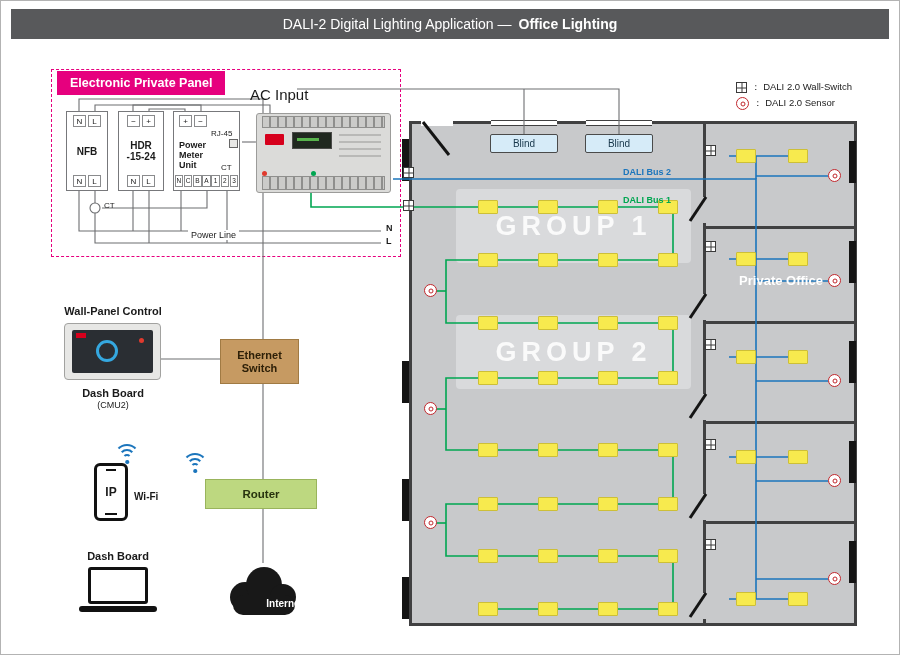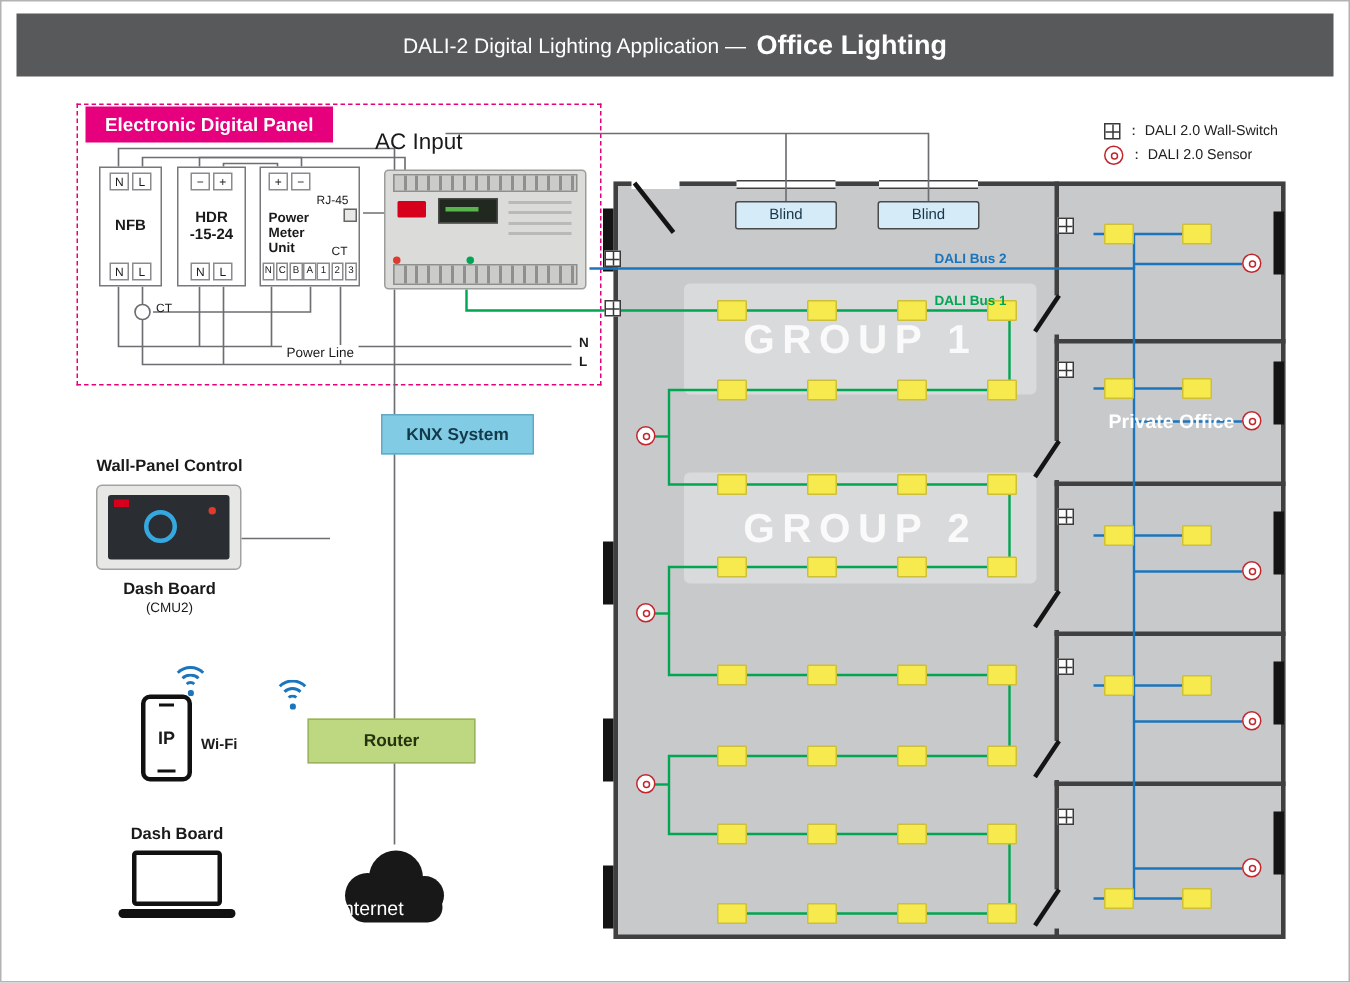--- a/index.html
+++ b/index.html
@@ -1,24 +1,24 @@
 <!DOCTYPE html>
 <html><head>
 <meta charset="utf-8">
 <style>
   body{margin:0;background:#fff}
   #canvas{position:relative;width:900px;height:655px;background:#fff;border:1px solid #b3b3b3;
     font-family:"Liberation Sans","DejaVu Sans",sans-serif;overflow:hidden;box-sizing:border-box;color:#1a1a1a}
   .abs{position:absolute}
 
   
-  #titlebar{position:absolute;left:10px;top:8px;right:10px;height:42px;background:#58595b;color:#fff;
+  #titlebar{position:absolute;left:10px;top:8px;right:10px;height:30px;background:#58595b;color:#fff;
     display:flex;align-items:center;justify-content:center;gap:7px;z-index:20}
   #titlebar .t1{font-size:14px;font-weight:500}
-  #titlebar .t2{font-size:18px;font-weight:700}
+  #titlebar .t2{font-size:14px;font-weight:700}
 
   
   .cp-outline{position:absolute;left:50px;top:68px;width:348px;height:186px;border:1.5px dashed #e6007e;z-index:4}
   .cp-label{position:absolute;left:56px;top:70px;background:#e6007e;color:#fff;font-size:12.5px;font-weight:700;
     padding:5px 13px;z-index:11}
   .ebox{position:absolute;background:#fff;border:1px solid #77787b;z-index:10;box-sizing:border-box}
   .trow{position:absolute;left:0;right:0;display:flex;justify-content:center;gap:2px}
   .trow.tl{justify-content:flex-start;padding-left:5px}
   .trow.top{top:3px}.trow.bot{bottom:3px}
   .tcell{width:13px;height:12px;border:1px solid #8a8b8d;font-size:8px;line-height:11px;text-align:center;
@@ -71,21 +71,21 @@
   .wifi .w3{width:9px;height:9px;top:10px}
   .wifi .wd{position:absolute;left:50%;top:16px;width:3.5px;height:3.5px;background:#1b75bc;border-radius:50%;transform:translateX(-50%)}
 
   
   .laptop{position:absolute;left:78px;top:566px;width:78px;height:45px;z-index:10}
   .lap-scr{position:absolute;left:9px;top:0;width:60px;height:37px;border:3.5px solid #111;border-radius:3px;background:#fff;box-sizing:border-box}
   .lap-base{position:absolute;left:0;bottom:0;width:78px;height:6.5px;background:#111;border-radius:3px}
 
   
   .cloud{position:absolute;left:224px;top:560px;width:78px;height:62px;z-index:10}
-  .cloud span{position:absolute;left:0;right:0;top:37px;text-align:left;color:#fff;font-weight:400;font-size:13px;z-index:2}
+  .cloud span{position:absolute;left:0;right:0;top:37px;text-align:right;color:#fff;font-weight:700;font-size:10px;z-index:2}
 
   
   .floor{position:absolute;left:408px;top:120px;width:448px;height:505px;background:#c8c9cb;border:3px solid #404041;box-sizing:border-box;z-index:0}
   .wallv{position:absolute;left:702px;top:120px;width:3px;height:505px;background:#404041;z-index:2}
   .wallh{position:absolute;left:702px;width:154px;height:3px;background:#404041;z-index:2}
   .doorgap{position:absolute;left:700px;width:7px;height:26px;background:#c8c9cb;z-index:3}
   .win{position:absolute;top:119px;width:66px;height:6px;background:#fff;border-top:1.3px solid #404041;border-bottom:1.3px solid #404041;z-index:2;box-sizing:border-box}
   .topgap{position:absolute;left:420px;top:118px;width:32px;height:7px;background:#fff;z-index:3}
   .doorbar{position:absolute;width:7px;background:#141414;z-index:4}
   .gpanel{position:absolute;left:455px;width:235px;background:#d9dadc;border-radius:4px;z-index:1;
@@ -164,21 +164,21 @@
 
     <line class="d" x1="422" y1="121" x2="448" y2="154"></line>
     <line class="d" x1="705" y1="196" x2="689" y2="220"></line>
     <line class="d" x1="705" y1="293" x2="689" y2="317"></line>
     <line class="d" x1="705" y1="393" x2="689" y2="417"></line>
     <line class="d" x1="705" y1="493" x2="689" y2="517"></line>
     <line class="d" x1="705" y1="592" x2="689" y2="616"></line>
   </svg>
 
   <div class="cp-outline"></div>
-  <div class="cp-label">Electronic Digital Panel</div>
+  <div class="cp-label">Electronic Private Panel</div>
 
   <div class="ebox" style="left:65px;top:110px;width:42px;height:80px">
     <div class="trow top">
       <span class="tcell">N</span>
       <span class="tcell">L</span>
     </div>
     <div class="bname">NFB</div>
     <div class="trow bot">
       <span class="tcell">N</span>
       <span class="tcell">L</span>
@@ -233,22 +233,23 @@
   <div class="device">
     <div class="dev-terms top"></div>
     <div class="dev-logo"></div>
     <div class="dev-screen"></div>
     <div class="dev-lines"></div>
     <div class="dev-led"></div>
     <div class="dev-led g"></div>
     <div class="dev-terms bot"></div>
   </div>
 
-  <div class="flowbox knx">
-    <span>KNX System</span>
+  <div class="flowbox eth">
+    <span>Ethernet</span>
+    <span>Switch</span>
   </div>
   <div class="flowbox router">
     <span>Router</span>
   </div>
 
   <span class="lbl" style="left:58px;top:304px;width:108px;text-align:center;font-size:11px;font-weight:700">Wall-Panel Control</span>
   <div class="wallpanel">
     <div class="wp-screen">
       <div class="wp-logo"></div>
       <div class="wp-gauge"></div>

